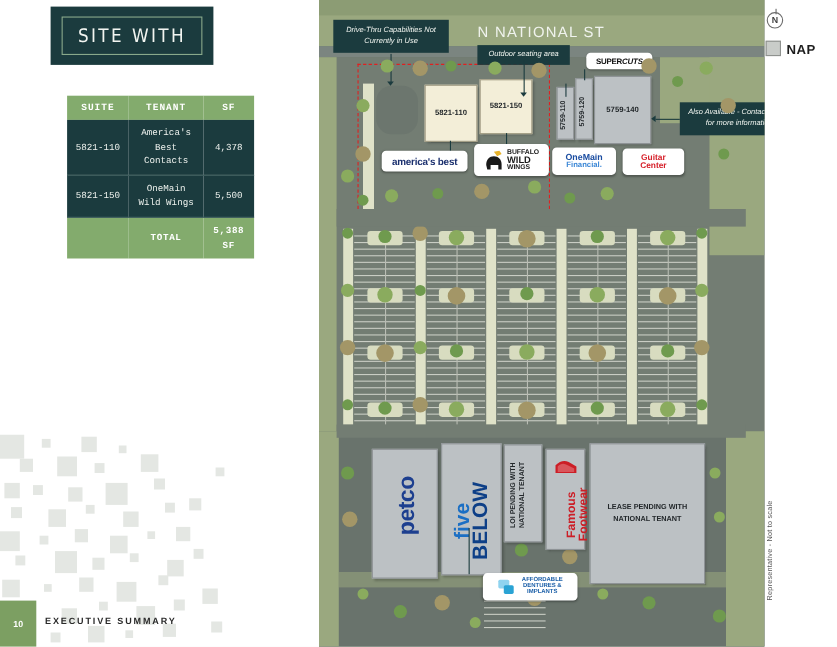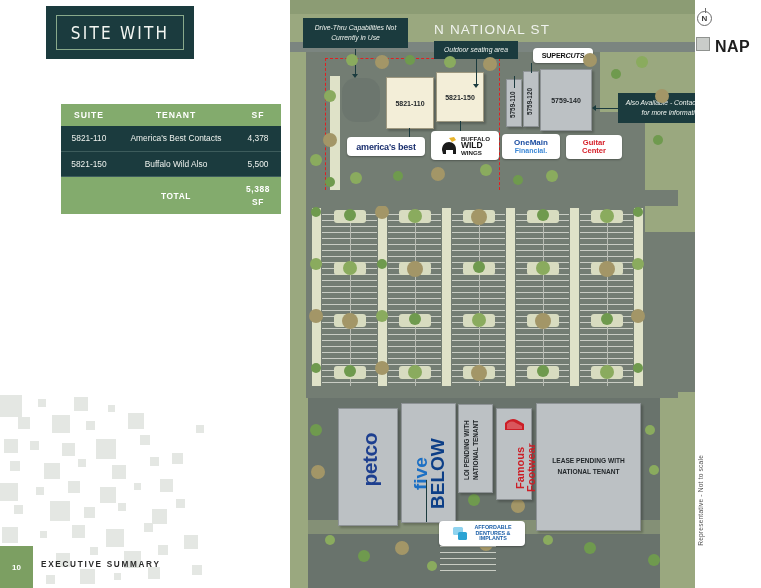--- a/index.html
+++ b/index.html
@@ -26,22 +26,22 @@
     border: 1px solid #89a98b;
   }
   .titleblock .txt {
     position: absolute; left: 0; right: 0; top: 50%; transform: translateY(-50%);
     text-align: center; color: #f2f5f1; font-size: 17px;
     letter-spacing: 2.2px; font-weight: 400;
     font-family: "DejaVu Sans Condensed", "Liberation Sans", sans-serif;
   }
 
   
-  .tbl { position: absolute; left: 61px; top: 104px; width: 220px;
-         border-collapse: collapse; font-size: 8.4px; }
+  .tbl { position: absolute; left: 61px; top: 87px; width: 170px;
+         border-collapse: collapse; font-size: 8.4px; font-family: Liberation Mono, monospace; }
   .tbl th {
     background: #83ab6d; color: #ffffff; font-weight: bold;
     letter-spacing: .9px; padding: 6px 4px; font-size: 8.6px;
   }
   .tbl td {
     background: #1b3b3e; color: #eef2ee; padding: 6px 5px;
     border-bottom: 1px solid #3d5c5c; text-align: center; line-height: 1.5;
   }
   .tbl tr.total td { background: #83ab6d; color: #fff; font-weight: bold;
                      border-bottom: none; letter-spacing: .6px; }
@@ -163,21 +163,21 @@
 
   
   .north { position: absolute; left: 697px; top: 11px; width: 15px; height: 15px;
            border: 1px solid #6b6b6b; border-radius: 50%; color:#3b3b3b;
            font-size: 8px; display:flex; align-items:center; justify-content:center;
            background: #fff; font-weight:600; }
   .north .tick { position:absolute; top:-4px; left:50%; width:1px; height:5px;
                  background:#6b6b6b; }
   .nap-sw { position: absolute; left: 696px; top: 37px; width: 14px; height: 14px;
             background: #c9ccc9; border: 1px solid #8f928f; }
-  .nap-tx { position: absolute; left: 715px; top: 38px; font-size: 16px;
+  .nap-tx { position: absolute; left: 715px; top: 38px; font-size: 12px;
             font-weight: bold; color: #1e1e1e; letter-spacing: .4px; }
 
   .vnote { position: absolute; left: 697px; top: 455px;
            writing-mode: vertical-rl; transform: rotate(180deg);
            font-size: 6.6px; color: #555; letter-spacing: .2px; }
 </style>
 </head>
 <body>
 
 <div class="page">
@@ -248,21 +248,21 @@
       </tr>
     </thead>
     <tbody>
       <tr>
         <td>5821-110</td>
         <td>America's Best Contacts</td>
         <td>4,378</td>
       </tr>
       <tr>
         <td>5821-150</td>
-        <td>Buffalo Wild Also</td>
+        <td>OneMain Wild Wings</td>
         <td>5,500</td>
       </tr>
       <tr class="total">
         <td></td>
         <td>TOTAL</td>
         <td>5,388 SF</td>
       </tr>
     </tbody>
   </table>
 

